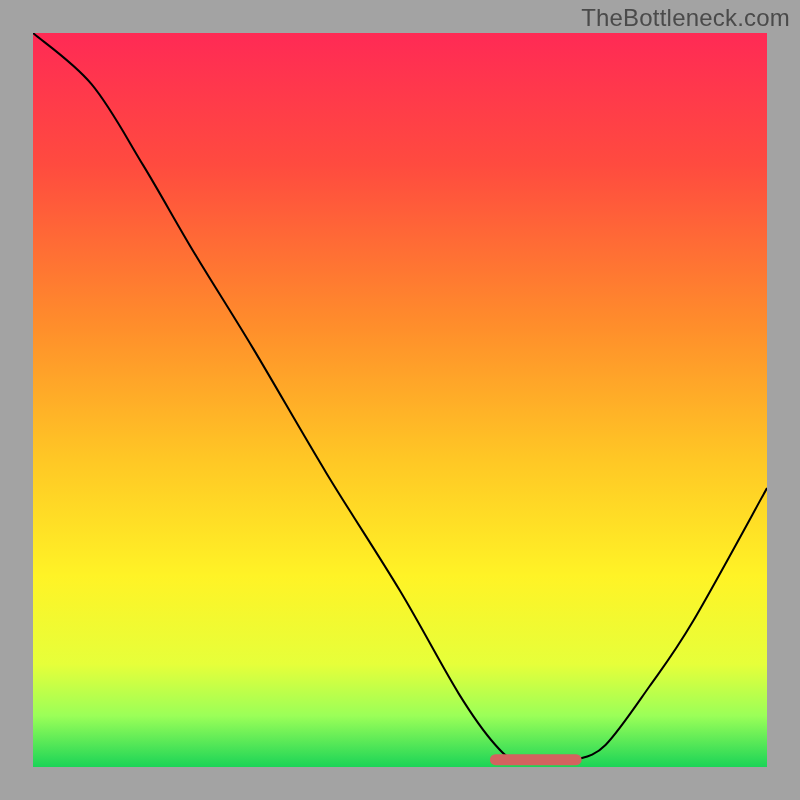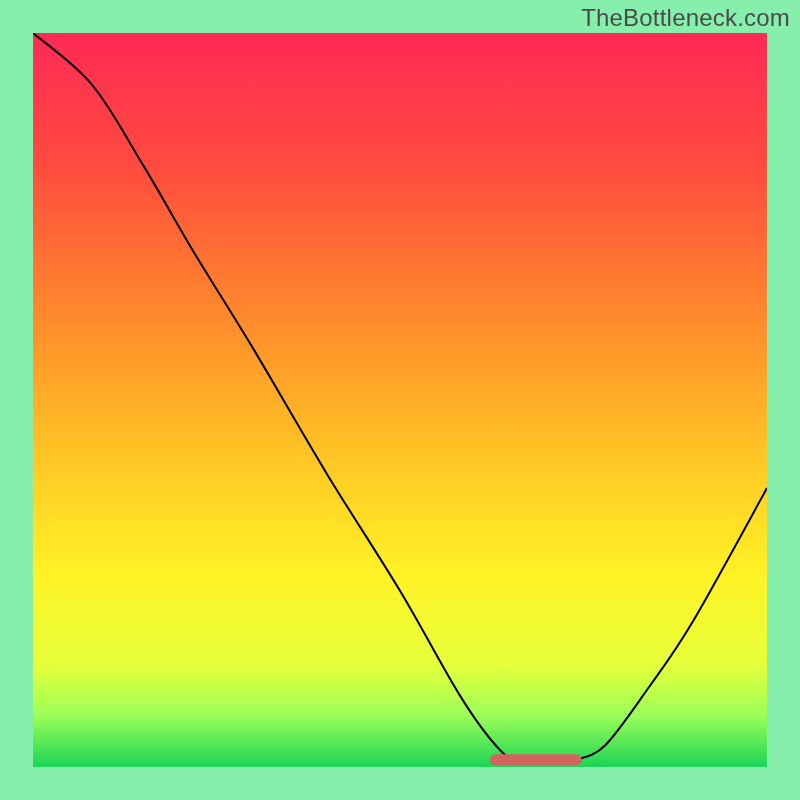--- a/index.html
+++ b/index.html
@@ -10,21 +10,21 @@
     background: #000;
     overflow: hidden;
     font-family: Arial, Helvetica, sans-serif;
   }
   .frame {
     position: absolute;
     left: 0;
     top: 0;
     width: 800px;
     height: 800px;
-    background: #86efac;
+    background: #a3a3a3;
   }
   .watermark {
     position: absolute;
     top: 4px;
     right: 10px;
     color: #4a4a4a;
     font-size: 24px;
     font-weight: 500;
     letter-spacing: 0.2px;
   }

